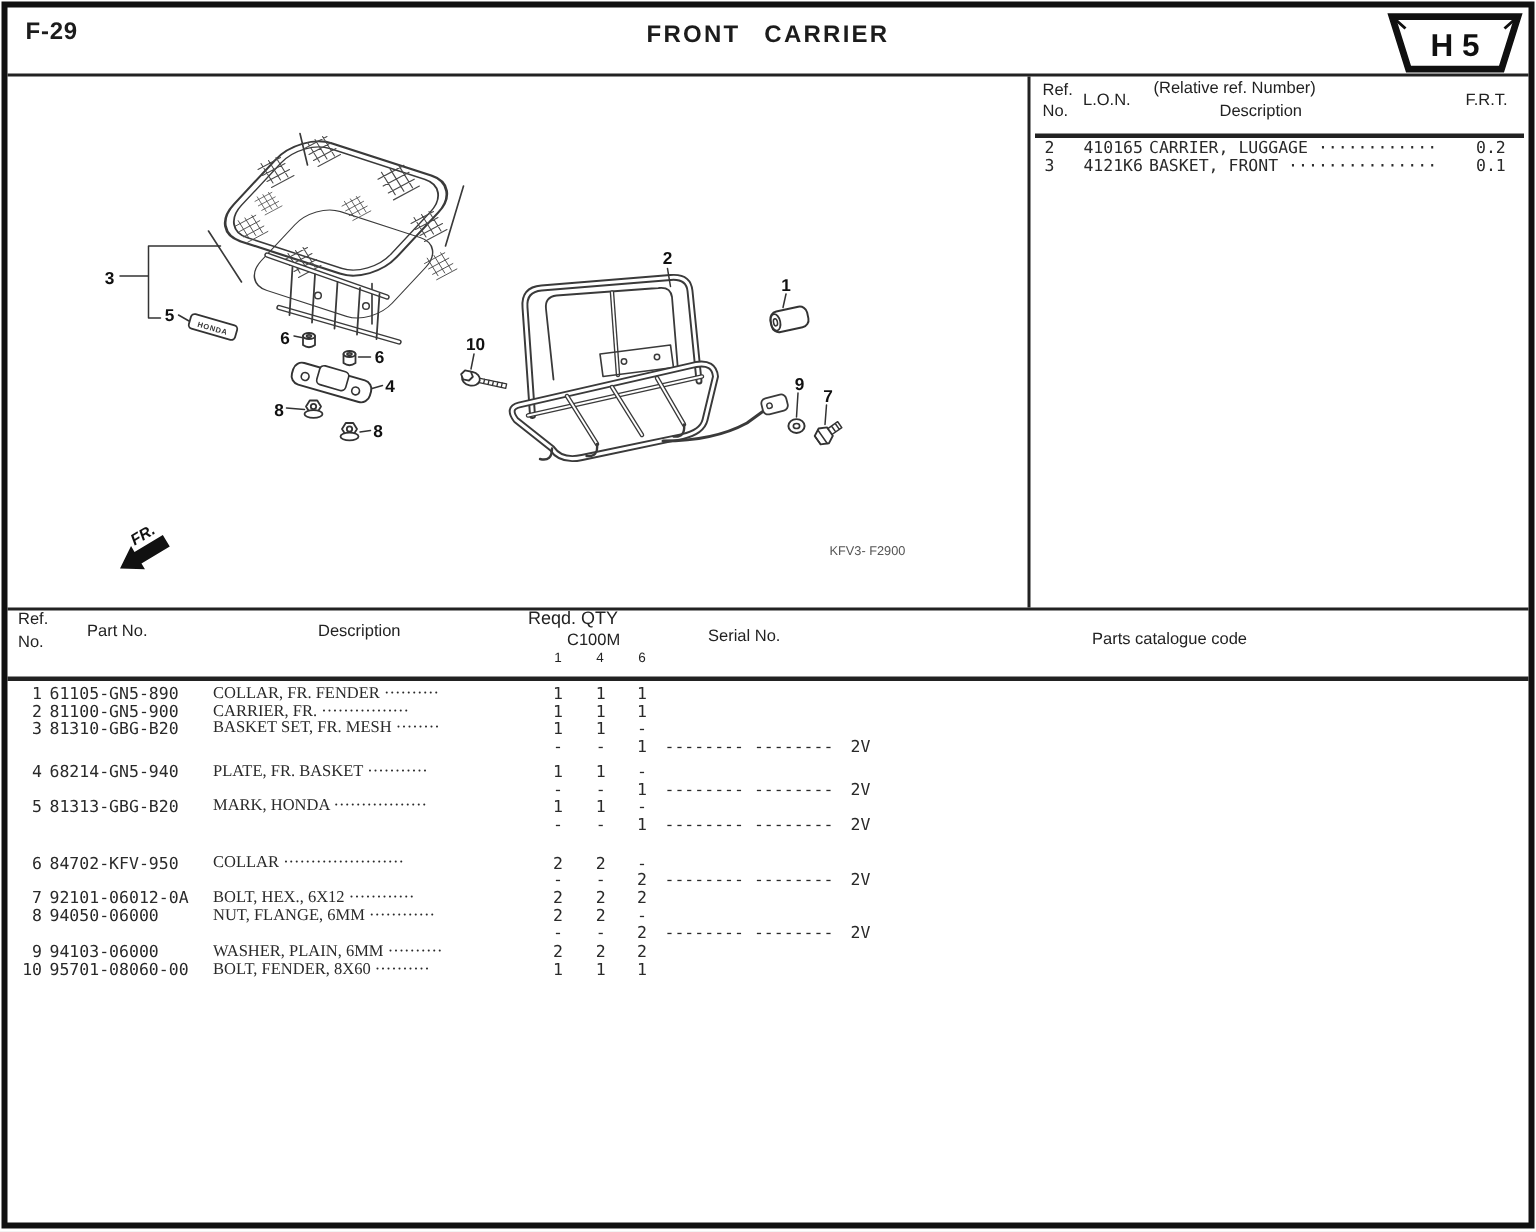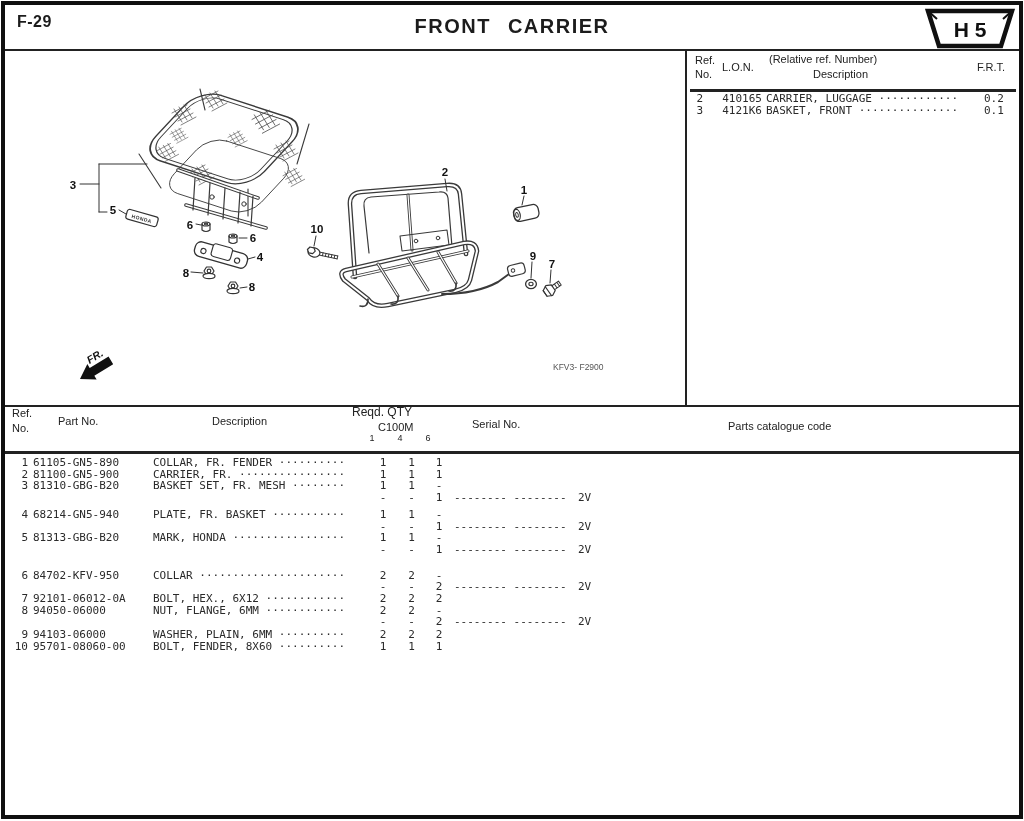--- a/index.html
+++ b/index.html
@@ -2,21 +2,21 @@
 <html><head>
 <meta charset="utf-8">
 <style>
   html,body{margin:0;padding:0;background:#e9e9e9;}
   .page{position:relative;width:1024px;height:821px;background:#fff;overflow:hidden;
         font-family:"Liberation Sans",sans-serif;color:#1c1c1c;}
   .frame{position:absolute;left:1px;top:1px;width:1014px;height:810px;border:4px solid #101010;background:#fff;pointer-events:none;}
   .ln{position:absolute;background:#222;}
   
   .hdr-code{position:absolute;left:17px;top:13px;font-size:16px;font-weight:bold;letter-spacing:.5px;}
-  .hdr-title{position:absolute;left:0;right:0;top:15px;text-align:center;font-size:20px;font-weight:600;
+  .hdr-title{position:absolute;left:0;right:0;top:15px;text-align:center;font-size:16px;font-weight:600;
              letter-spacing:1.5px;word-spacing:10px;}
   
   .refpanel{position:absolute;left:685px;top:51px;width:331px;height:354px;font-size:11px;}
   .refpanel .h{position:absolute;white-space:nowrap;color:#222;}
   .refbody{position:absolute;left:0;top:42px;right:2px;font-family:"DejaVu Sans Mono",monospace;
            font-size:11px;line-height:11.5px;color:#2a2a2a;}
   .rrow{display:flex;white-space:pre;}
   .r-ref{width:18px;text-align:right;flex:none;}
   .r-lon{width:52px;margin-left:7px;flex:none;text-align:right;}
   .r-desc{flex:1;margin-left:4px;overflow:hidden;}
@@ -24,21 +24,21 @@
   
   .pt-h{position:absolute;white-space:nowrap;font-size:11px;color:#222;}
   .pt-h.sm{font-size:11px;}
   .pt-h.num{font-size:9px;width:12px;text-align:center;}
   
   .ptbody{position:absolute;left:8px;top:457px;width:1008px;font-family:"DejaVu Sans Mono",monospace;
           font-size:11px;line-height:11.7px;color:#2a2a2a;}
   .prow{display:flex;white-space:pre;}
   .c-ref{width:20px;text-align:right;flex:none;}
   .c-part{width:100px;margin-left:5px;flex:none;}
-  .c-desc{width:215px;margin-left:20px;flex:none;overflow:hidden;}
+  .c-desc{width:215px;margin-left:9px;flex:none;overflow:hidden;font-family:Liberation Serif, serif;}
   .c-q{width:30px;text-align:center;flex:none;}
   .c-q2{width:27px;text-align:center;flex:none;}
   .c-q3{width:28px;text-align:center;flex:none;}
   .c-serial{width:112px;margin-left:1px;flex:none;}
   .c-code{margin-left:12px;flex:none;}
   
   svg text{font-family:"Liberation Sans",sans-serif;}
   .callout{font-size:11.5px;font-weight:bold;fill:#111;}
 </style>
 </head>

